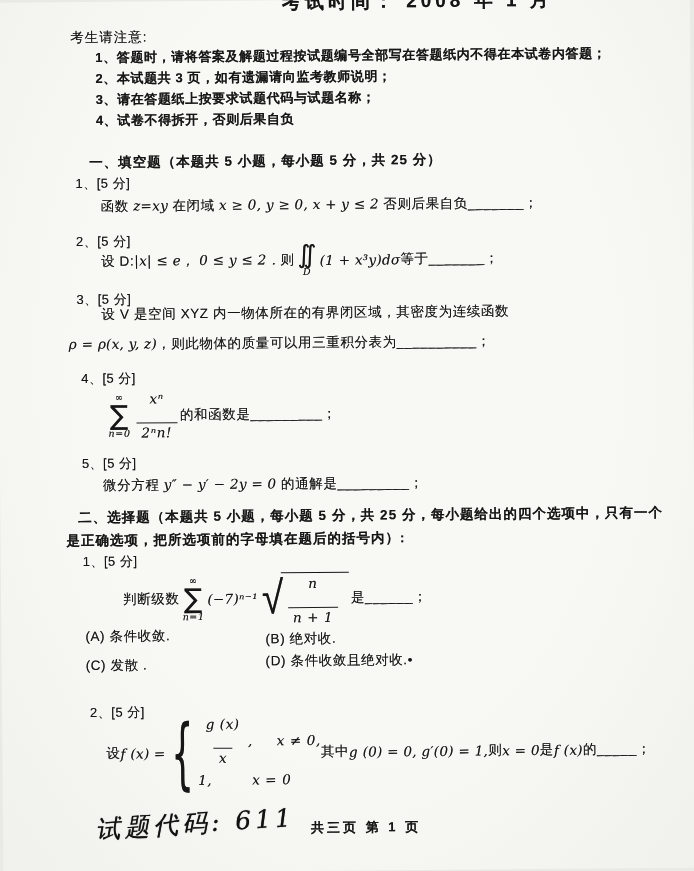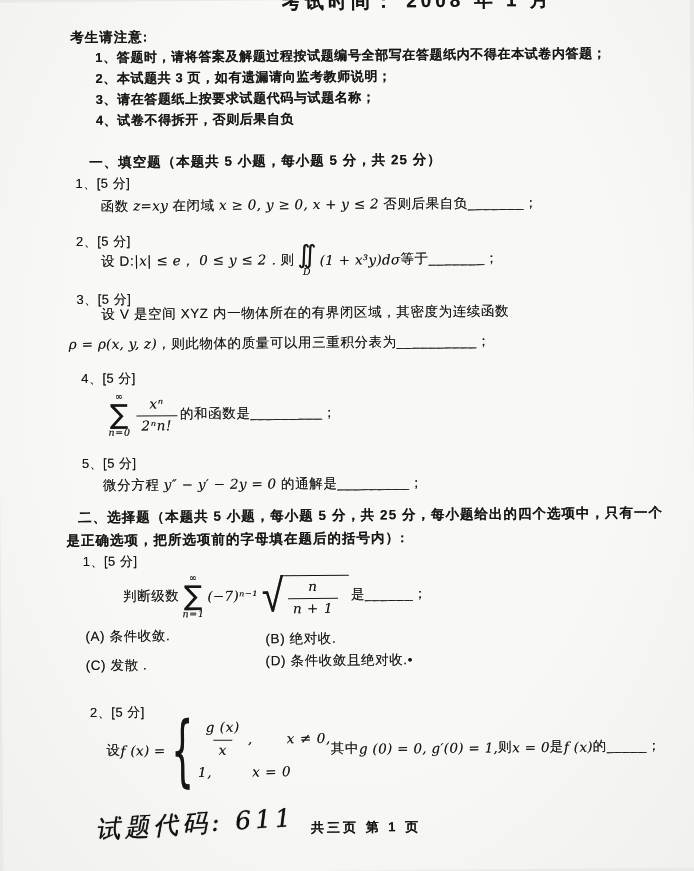--- a/index.html
+++ b/index.html
@@ -21,42 +21,42 @@
   .abs { position: absolute; white-space: nowrap; }
 
   
   .top-clip { top: 0; left: 286px; height: 13px; overflow: hidden; }
   .top-clip .inner {
     display: block; margin-top: -9px;
     font-size: 19px; line-height: 21px; font-weight: bold;
     letter-spacing: 4px;
   }
 
-  .notice-title { font-size: 13.5px; font-weight: bold; letter-spacing: 1px; }
+  .notice-title { font-size: 13.5px; font-weight: normal; letter-spacing: 1px; }
   .notice-item  { font-size: 13px;  font-weight: bold; letter-spacing: 0.6px; }
 
   .sec-title { font-size: 13.5px; font-weight: bold; letter-spacing: 1px; }
   .q-label   { font-size: 13px; letter-spacing: 0.5px; text-align: center; }
   .q-line    { font-size: 13.5px; letter-spacing: 0.6px; }
 
   .mrow { display: inline-flex; align-items: center; }
   .math {
     font-family: "DejaVu Serif", serif;
     font-style: italic; letter-spacing: 0.3px;
   }
   .cn { font-style: normal; }
   .blank { letter-spacing: 0.5px; font-style: normal; }
 
   
   .frac {
     display: inline-flex; flex-direction: column; align-items: center;
     vertical-align: middle; margin: 0 3px; line-height: 1.05;
     font-family: "DejaVu Serif", serif; font-style: italic;
   }
-  .frac .num { padding: 0 5px 5px; }
+  .frac .num { padding: 0 5px 17px; }
   .frac .den { border-top: 1.4px solid #1d1d1d; padding: 2px 5px 0; }
 
   
   .bigop {
     display: inline-flex; flex-direction: column; align-items: center;
     vertical-align: middle; line-height: 1; margin: 0 3px;
   }
   .bigop .lim {
     font-size: 9.5px; line-height: 1.1;
     font-family: "DejaVu Serif", serif; font-style: italic;
@@ -86,21 +86,21 @@
     font-family: "DejaVu Sans", sans-serif; font-style: normal;
     font-size: 78px; line-height: 0.85;
     transform: scaleX(0.45);
     margin: 0 -10px 0 -8px;
   }
   .cases .rows { display: flex; flex-direction: column; gap: 7px; }
   .case-row {
     display: flex; align-items: center;
     font-family: "DejaVu Serif", serif; font-style: italic;
   }
-  .case-cond { margin-left: 34px; }
+  .case-cond { margin-left: 24px; }
   .case-row2 .case-cond { margin-left: 40px; }
 
   .tailwrap { display: inline-flex; align-items: center; }
 
   
   .hand {
     font-family: "DejaVu Serif", serif; font-style: italic;
     font-size: 25px; letter-spacing: 4px;
     transform: rotate(-3deg);
     color: #111;

